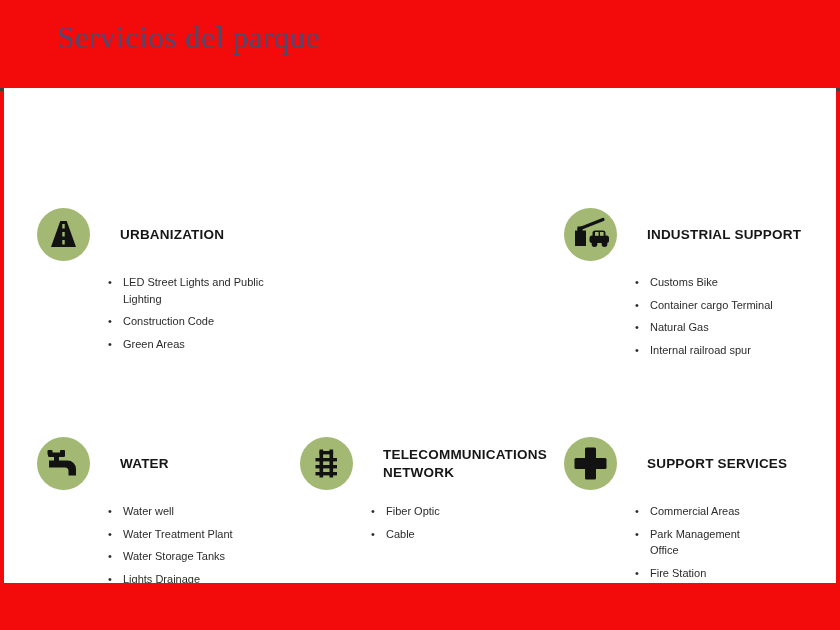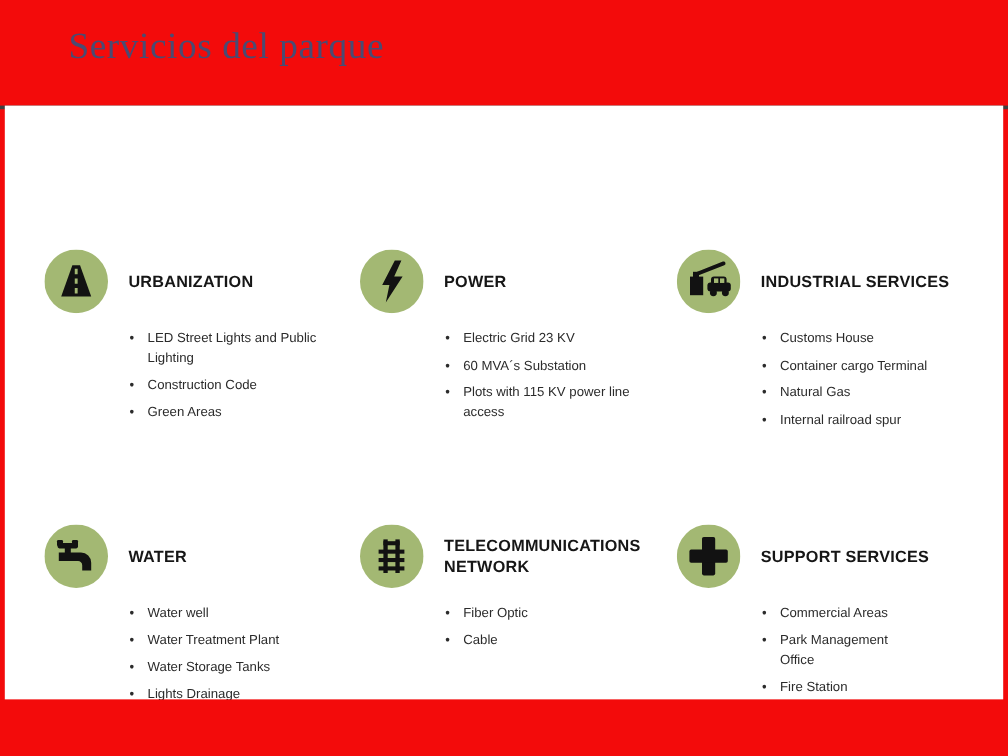--- a/index.html
+++ b/index.html
@@ -19,21 +19,21 @@
   .footer-band{
     position:absolute;left:0;bottom:0;width:840px;height:47px;
     background:#f30b0b;
   }
   .slide-title{
     position:absolute;left:57px;top:20px;
     font-family:"Liberation Serif", serif;
     font-size:31px;color:#4b4b72;letter-spacing:0.5px;
   }
   .cell{position:absolute;}
-  .cell-head{display:flex;align-items:center;gap:17px;}
+  .cell-head{display:flex;align-items:center;gap:30px;}
   .icon-circle{width:53px;height:53px;flex:0 0 53px;}
   .sec-title{
     font-size:13.5px;font-weight:bold;color:#161616;
     letter-spacing:0.2px;white-space:nowrap;line-height:1.3;
   }
   .sec-title.wrap{white-space:normal;max-width:160px;}
   ul.sec-list{
     list-style:none;margin:13px 0 0 70px;padding:0;
     max-width:169px;
   }
@@ -73,53 +73,39 @@
       </svg>
       <div class="sec-title">URBANIZATION</div>
     </div>
     <ul class="sec-list">
       <li>LED Street Lights and Public Lighting</li>
       <li>Construction Code</li>
       <li>Green Areas</li>
     </ul>
   </div>
 
-  <div class="cell" id="cell-1">
-    <div class="cell-head">
-      <svg class="icon-circle" viewBox="0 0 53 53">
-        <circle cx="26.5" cy="26.5" r="26.5" fill="#a3b873"></circle>
-        <polygon points="29,9 18.5,29.5 24.5,29.5 21.5,44 35.5,22.5 28.5,22.5 34.5,9" fill="#121212"></polygon>
-      </svg>
-      <div class="sec-title">POWER</div>
-    </div>
-    <ul class="sec-list">
-      <li>Electric Grid 23 KV</li>
-      <li>60 MVA´s Substation</li>
-      <li>Plots with 115 KV power line access</li>
-    </ul>
-  </div>
 
   <div class="cell" id="cell-2">
     <div class="cell-head">
       <svg class="icon-circle" viewBox="0 0 53 53">
         <circle cx="26.5" cy="26.5" r="26.5" fill="#a3b873"></circle>
         <rect x="11" y="22.5" width="11" height="15.5" fill="#121212"></rect>
         <rect x="13.5" y="18.5" width="5" height="5" fill="#121212"></rect>
         <line x1="15" y1="21" x2="39" y2="11.5" stroke="#121212" stroke-width="3.2" stroke-linecap="round"></line>
         <rect x="28.5" y="22.5" width="13" height="7" rx="2.5" fill="#121212"></rect>
         <rect x="25.5" y="27.5" width="19.5" height="7.5" rx="2.5" fill="#121212"></rect>
         <rect x="31" y="24" width="3.6" height="3.8" fill="#a3b873"></rect>
         <rect x="36" y="24" width="3.6" height="3.8" fill="#a3b873"></rect>
         <circle cx="30.5" cy="36" r="2.9" fill="#121212"></circle>
         <circle cx="40.5" cy="36" r="2.9" fill="#121212"></circle>
       </svg>
-      <div class="sec-title">INDUSTRIAL SERVICES</div>
+      <div class="sec-title">INDUSTRIAL SUPPORT</div>
     </div>
     <ul class="sec-list">
-      <li>Customs House</li>
+      <li>Customs Bike</li>
       <li>Container cargo Terminal</li>
       <li>Natural Gas</li>
       <li>Internal railroad  spur</li>
     </ul>
   </div>
 
   <div class="cell narrow" id="cell-3">
     <div class="cell-head">
       <svg class="icon-circle" viewBox="0 0 53 53">
         <circle cx="26.5" cy="26.5" r="26.5" fill="#a3b873"></circle>

